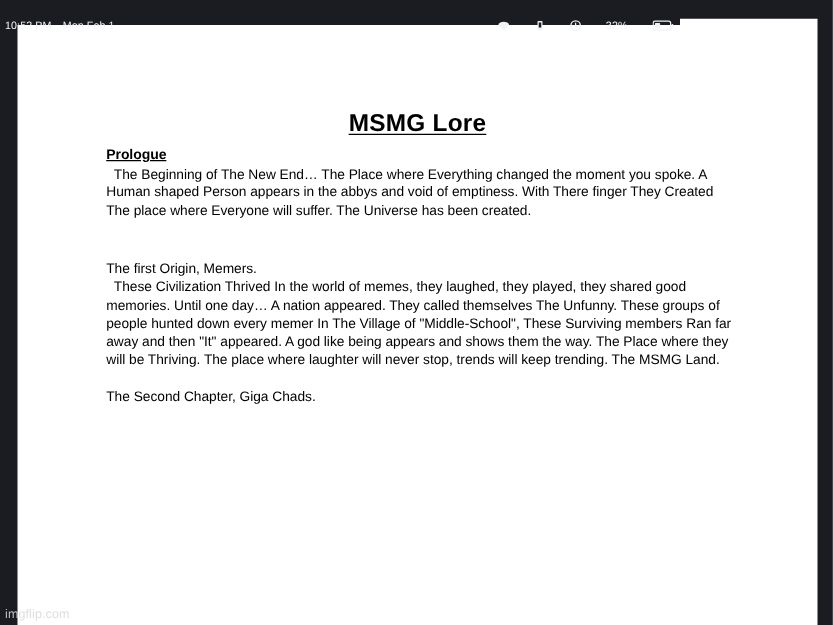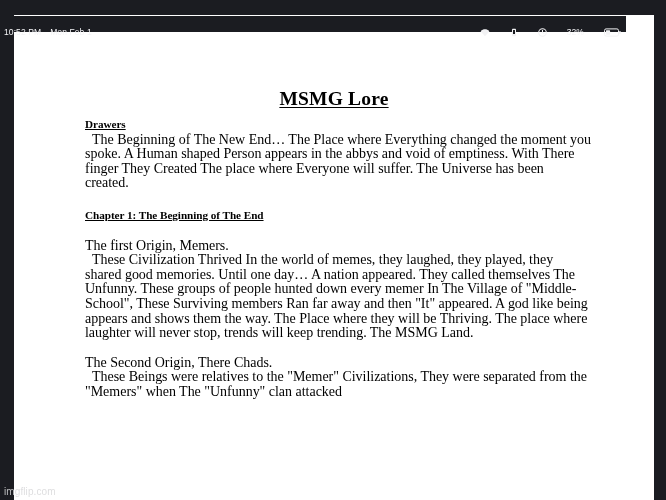--- a/index.html
+++ b/index.html
@@ -14,22 +14,22 @@
   #screen {
     position: relative;
     width: 666px;
     height: 500px;
     background: #1b1c21;
   }
 
   
   #status-bar {
     position: absolute;
-    top: 16px; left: 0;
-    width: 626px;
+    top: 4px; left: 0;
+    width: 544px;
     height: 14px;
     background: #1b1c21;
     color: #f2f2f4;
     display: flex;
     align-items: center;
     justify-content: space-between;
     padding: 16px 5px 0 4px;
     font-size: 8.5px;
     letter-spacing: 0.1px;
     line-height: 14px;
@@ -51,21 +51,20 @@
     background: #ffffff;
     overflow: hidden;
   }
 
   #doc-inner {
     position: absolute;
     left: 0; top: 0;
     width: 548px;
     height: 485px;
     padding: 0;
-    font-family: Liberation Serif, serif;
   }
 
   #doc-title {
     position: absolute;
     top: 73px;
     left: 0;
     width: 640px;
     text-align: center;
     font-size: 19.5px;
     font-weight: bold;
@@ -88,21 +87,21 @@
   .sec-heading {
     font-weight: bold;
     text-decoration: underline;
     text-underline-offset: 1px;
     font-size: 11.2px;
     margin-bottom: 1px;
     letter-spacing: -0.05px;
   }
 
   .para {
-    font-size: 14px;
+    font-size: 11px;
     line-height: 14.6px;
     text-align: left;
     letter-spacing: -0.02px;
     white-space: pre-wrap;
   }
 
   .block { margin-bottom: 0; }
   .gap-lg { height: 17px; }
   .gap-md { height: 15px; }
 
@@ -160,42 +159,40 @@
   </div>
 
   <div id="document-page">
     <div id="doc-inner">
 
       <div id="doc-title">MSMG Lore</div>
 
       <div id="doc-body">
 
         <div class="block">
-          <div class="sec-heading">Drawers</div>
+          <div class="sec-heading">Prologue</div>
           <div class="para">  The Beginning of The New End… The Place where Everything changed the moment you spoke. A Human shaped Person appears in the abbys and void of emptiness. With There finger They Created The place where Everyone will suffer. The Universe has been created.</div>
         </div>
 
         <div class="gap-lg"></div>
 
         <div class="block">
-          <div class="sec-heading">Chapter 1: The Beginning of The End</div>
         </div>
 
         <div class="gap-md"></div>
 
         <div class="block">
           <div class="para">The first Origin, Memers.</div>
           <div class="para">  These Civilization Thrived In the world of memes, they laughed, they played, they shared good memories. Until one day… A nation appeared. They called themselves The Unfunny. These groups of people hunted down every memer In The Village of "Middle-School", These Surviving members Ran far away and then "It" appeared. A god like being appears and shows them the way. The Place where they will be Thriving. The place where laughter will never stop, trends will keep trending. The MSMG Land.</div>
         </div>
 
         <div class="gap-md"></div>
 
         <div class="block">
-          <div class="para">The Second Origin, There Chads.</div>
-          <div class="para">  These Beings were relatives to the "Memer" Civilizations, They were separated from the "Memers" when The "Unfunny" clan attacked</div>
+          <div class="para">The Second Chapter, Giga Chads.</div>
         </div>
 
       </div>
     </div>
   </div>
 
   <div id="watermark">imgflip.com</div>
 
 </div>
 

